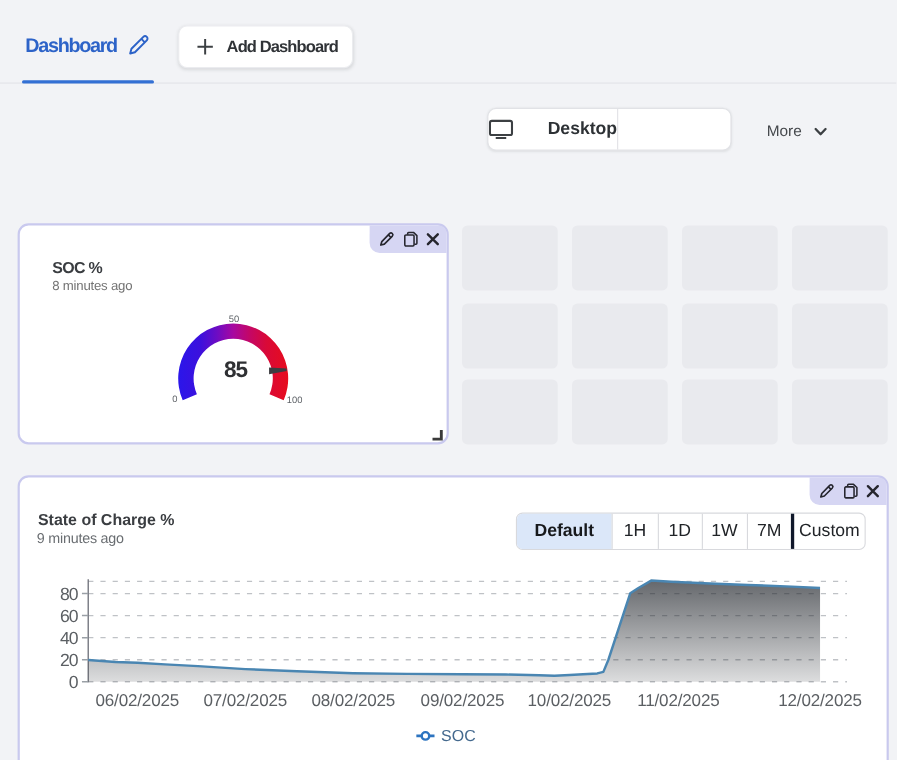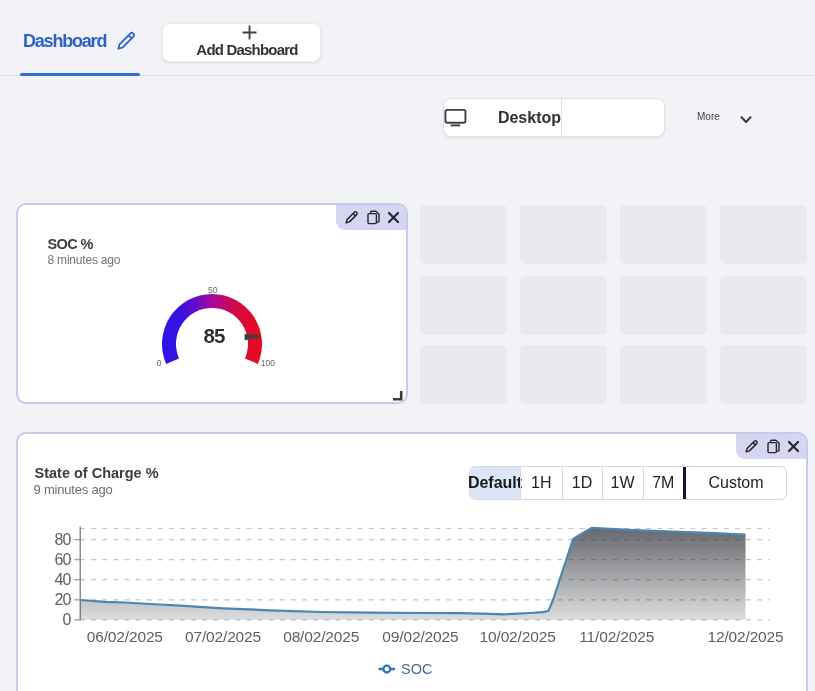--- a/index.html
+++ b/index.html
@@ -11,41 +11,41 @@
 </style>
 </head>
 <body>
 
 <div class="abs" style="left:23px;top:31px;font-size:18px;font-weight:bold;color:#2d63c8;letter-spacing:-1.2px;">Dashboard</div>
 <svg class="abs" style="left:115px;top:30px;" width="22" height="22" viewBox="0 0 21 21">
   <path d="M14.6 3.4 a2.1 2.1 0 0 1 3.0 3.0 L7.3 16.7 L3.2 17.8 L4.3 13.7 Z" fill="none" stroke="#2d63c8" stroke-width="1.7" stroke-linejoin="round"></path>
   <path d="M12.9 5.1 l3.0 3.0" stroke="#2d63c8" stroke-width="1.7"></path>
 </svg>
 
-<div class="abs" style="left:162px;top:23px;width:159px;height:39px;background:#fff;border:1px solid #ebecef;border-radius:8px;box-shadow:0 1px 3px rgba(60,64,67,.14);display:flex;align-items:center;flex-direction:column;">
+<div class="abs" style="left:162px;top:23px;width:159px;height:39px;background:#fff;border:1px solid #ebecef;border-radius:8px;box-shadow:0 1px 3px rgba(60,64,67,.14);display:flex;align-items:center;">
   <svg style="margin-left:15px;" width="17" height="17" viewBox="0 0 17 17">
       <path d="M8.5 1.5 v14 M1.5 8.5 h14" stroke="#3c4043" stroke-width="1.8"></path>
     </svg>
   <span style="margin-left:11px;font-size:15px;font-weight:600;color:#303337;letter-spacing:-0.8px;white-space:nowrap;">Add Dashboard</span>
 </div>
 
 <div class="abs" style="left:0;top:75px;width:815px;height:1.2px;background:#e2e3e7;"></div>
 <div class="abs" style="left:20px;top:72.8px;width:120px;height:3.6px;background:#3370d4;border-radius:2px;"></div>
 
 <div class="abs" style="left:443px;top:98px;width:222px;height:39px;background:#fff;border:1px solid #e1e2e6;border-radius:8px;box-shadow:0 1px 2px rgba(60,64,67,.10);display:flex;">
   <div style="width:118px;display:flex;align-items:center;justify-content:center;border-right:1px solid #e1e2e6;gap:23px;">
     <svg width="24" height="19" viewBox="0 0 24 19">
       <rect x="1.5" y="1.5" width="21" height="13.5" rx="1.8" fill="none" stroke="#3c4043" stroke-width="2"></rect>
       <path d="M7 17.8 h10" stroke="#3c4043" stroke-width="2"></path>
     </svg>
     <span style="margin-left:8px;font-size:16px;font-weight:bold;color:#2d3135;">Desktop</span>
   </div>
 </div>
 
-<div class="abs" style="left:697px;top:111px;font-size:10px;color:#45484c;">More</div>
+<div class="abs" style="left:697px;top:111px;font-size:14px;color:#45484c;">More</div>
 <svg class="abs" style="left:740px;top:116px;" width="12" height="8" viewBox="0 0 12 8">
     <path d="M1.5 1.3 L6 6 L10.5 1.3" fill="none" stroke="#3c4043" stroke-width="2.1" stroke-linecap="round" stroke-linejoin="round"></path>
   </svg>
 
 <div class="card" style="left:16px;top:203px;width:392px;height:201px;">
   <div class="tray">
     <svg width="15" height="15" viewBox="0 0 15 15">
       <path d="M10.3 2.2 a1.7 1.7 0 0 1 2.4 2.4 L5.4 11.9 L2.2 12.8 L3.1 9.6 Z" fill="none" stroke="#26262e" stroke-width="1.5" stroke-linejoin="round"></path>
       <path d="M9.0 3.5 l2.4 2.4" stroke="#26262e" stroke-width="1.5"></path>
     </svg>
@@ -109,21 +109,21 @@
       <rect x="2" y="3.6" width="8.4" height="10" rx="1" fill="none" stroke="#26262e" stroke-width="1.4"></rect>
     </svg>
     <svg width="13" height="13" viewBox="0 0 13 13">
         <path d="M2 2 L11 11 M11 2 L2 11" stroke="#26262e" stroke-width="2.2" stroke-linecap="round"></path>
       </svg>
   </div>
   <div class="abs" style="left:16.5px;top:31px;font-size:14.5px;font-weight:bold;color:#3a3d41;">State of Charge %</div>
   <div class="abs" style="left:15.5px;top:48px;font-size:13px;color:#696d71;letter-spacing:-0.2px;">9 minutes ago</div>
 
   <div class="abs" style="left:451px;top:32px;width:318px;height:34px;border:1px solid #d8d9dd;border-radius:6px;background:#fff;display:flex;font-size:16px;color:#202327;">
-    <div style="width:50px;background:#dbe7f9;border-radius:5px 0 0 5px;display:flex;align-items:center;justify-content:center;font-weight:600;color:#17191c;">Default</div>
+    <div style="width:86px;background:#dbe7f9;border-radius:5px 0 0 5px;display:flex;align-items:center;justify-content:center;font-weight:600;color:#17191c;">Default</div>
     <div style="width:41.5px;border-left:1px solid #d8d9dd;display:flex;align-items:center;justify-content:center;">1H</div>
     <div style="width:40px;border-left:1px solid #d8d9dd;display:flex;align-items:center;justify-content:center;">1D</div>
     <div style="width:41px;border-left:1px solid #d8d9dd;display:flex;align-items:center;justify-content:center;">1W</div>
     <div style="width:40.5px;border-left:1px solid #d8d9dd;display:flex;align-items:center;justify-content:center;">7M</div>
     <div style="flex:1;border-left:3px solid #0f172a;display:flex;align-items:center;justify-content:center;">Custom</div>
   </div>
 
   <svg class="abs" style="left:22px;top:85px;" width="766" height="145" viewBox="40 500 766 145">
     <defs>
       <linearGradient id="ag" x1="0" y1="508" x2="0" y2="600.8" gradientUnits="userSpaceOnUse">

